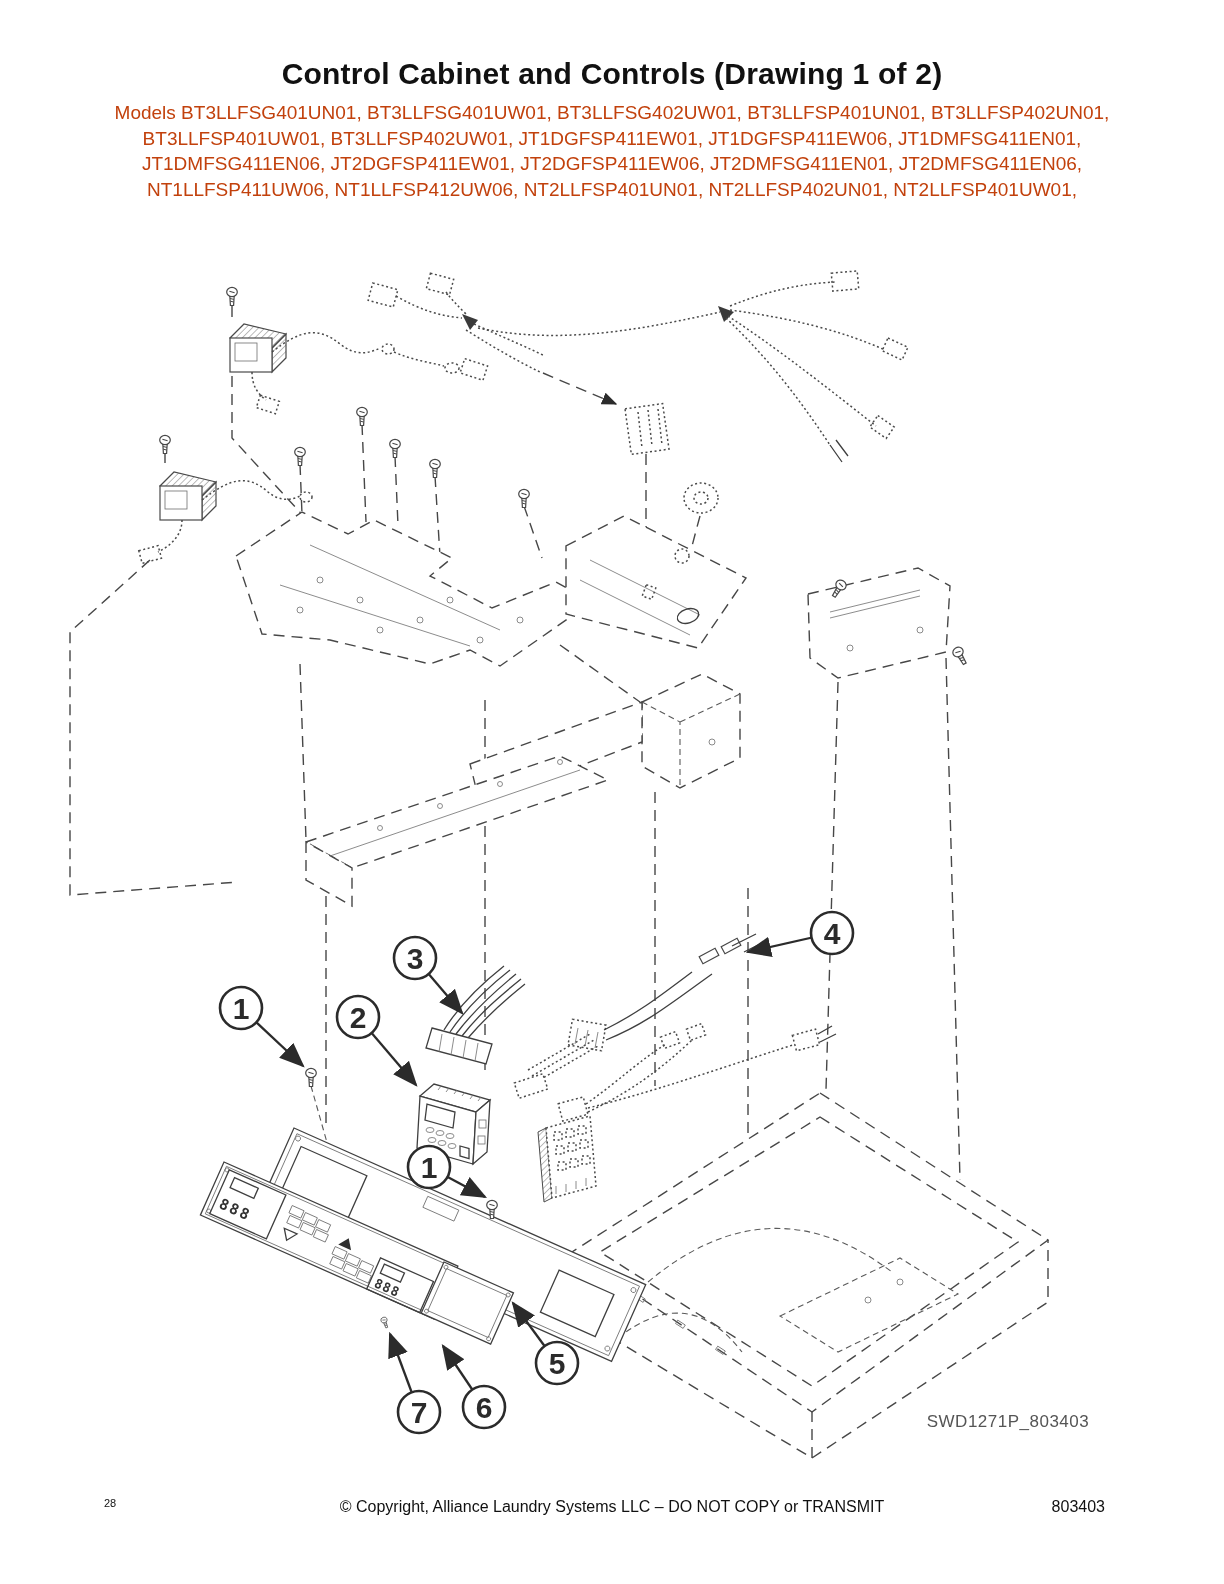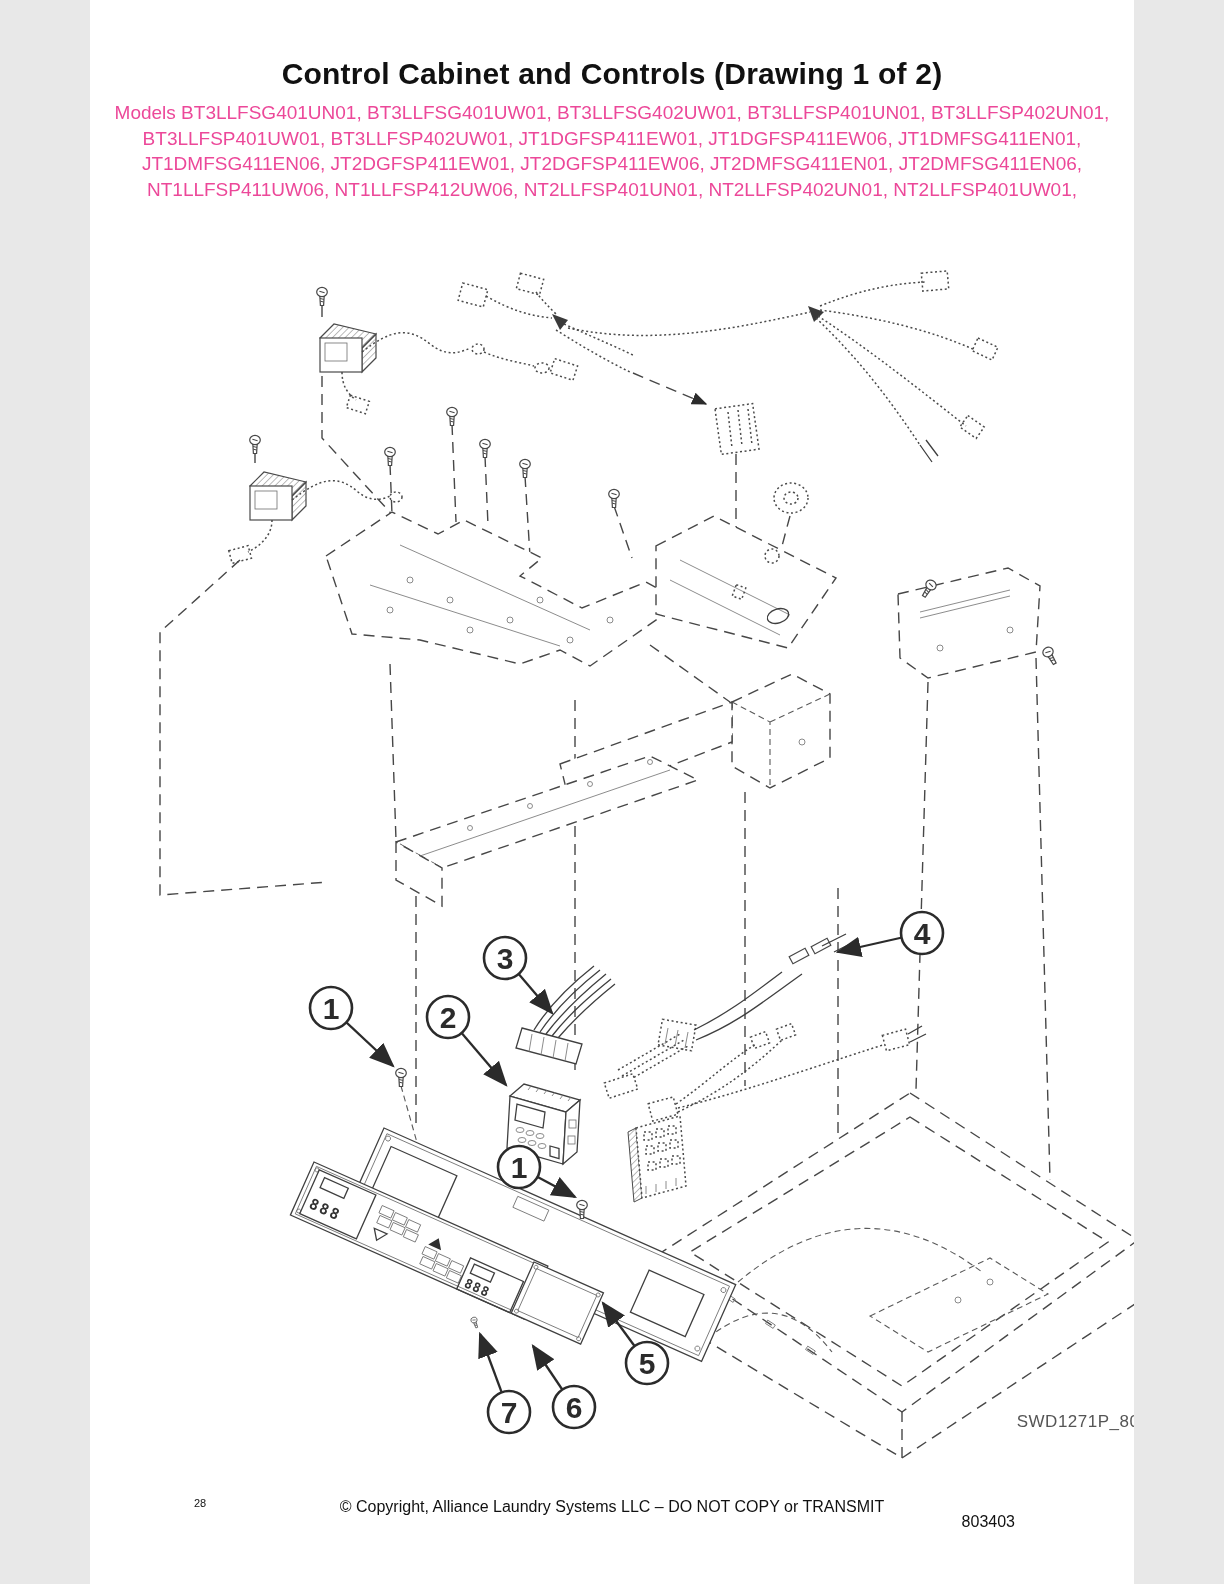--- a/index.html
+++ b/index.html
@@ -1,34 +1,34 @@
 <!DOCTYPE html>
 <html><head>
 <meta charset="utf-8">
 <style>
   html,body{margin:0;padding:0;background:#e8e8e8;}
   .page{
-    position:relative;width:1044px;height:1584px;margin:0 auto;
+    position:relative;width:1224px;height:1584px;margin:0 auto;
     background:#ffffff;overflow:hidden;
     font-family:"Liberation Sans", sans-serif;color:#111;
   }
   .title{
     position:absolute;top:57px;left:0;width:100%;text-align:center;
     font-size:30px;font-weight:bold;letter-spacing:.2px;
   }
   .models{
     position:absolute;top:100px;left:0;width:100%;text-align:center;
-    font-size:19px;line-height:25.5px;font-weight:400;color:#ec4899;
+    font-size:19px;line-height:25.5px;font-weight:400;color:#c2410c;
   }
   .footer{
     position:absolute;top:1497px;left:0;width:100%;height:24px;font-size:16px;
   }
   .footer .pageno{position:absolute;left:104px;top:0;font-size:11px;}
   .footer .copy{position:absolute;left:0;width:100%;text-align:center;top:1px;}
-  .footer .docno{position:absolute;right:119px;top:16px;}
+  .footer .docno{position:absolute;right:119px;top:1px;}
   svg.diagram{position:absolute;left:0;top:0;}
 
   
   .sol   {fill:none;stroke:#3f3f3f;stroke-width:1.3;}
   .solw  {fill:#ffffff;stroke:#3f3f3f;stroke-width:1.3;}
   .thin  {fill:none;stroke:#6e6e6e;stroke-width:.8;}
   .dash  {fill:none;stroke:#474747;stroke-width:1.4;stroke-dasharray:11 7;}
   .dashw {fill:#ffffff;stroke:#474747;stroke-width:1.4;stroke-dasharray:11 7;}
   .dashT {fill:none;stroke:#5a5a5a;stroke-width:1.1;stroke-dasharray:6 4;}
   .dot   {fill:none;stroke:#4a4a4a;stroke-width:1.5;stroke-dasharray:2 2.6;}

